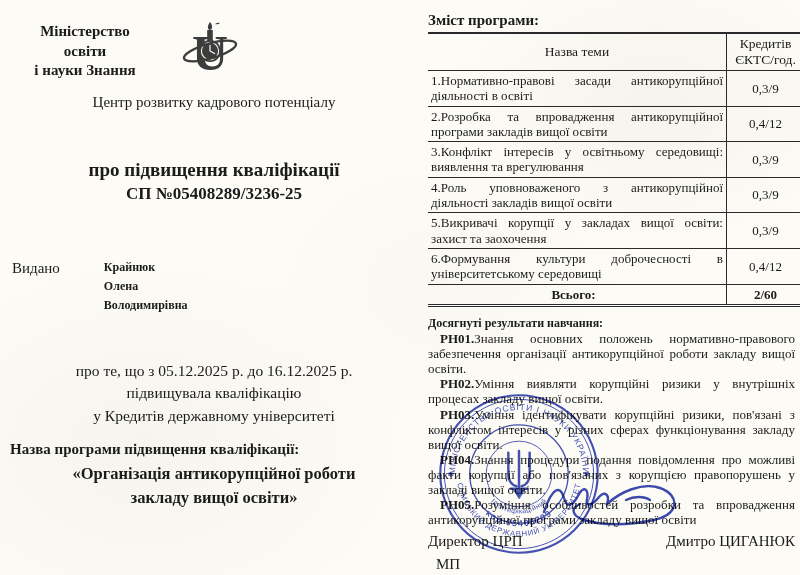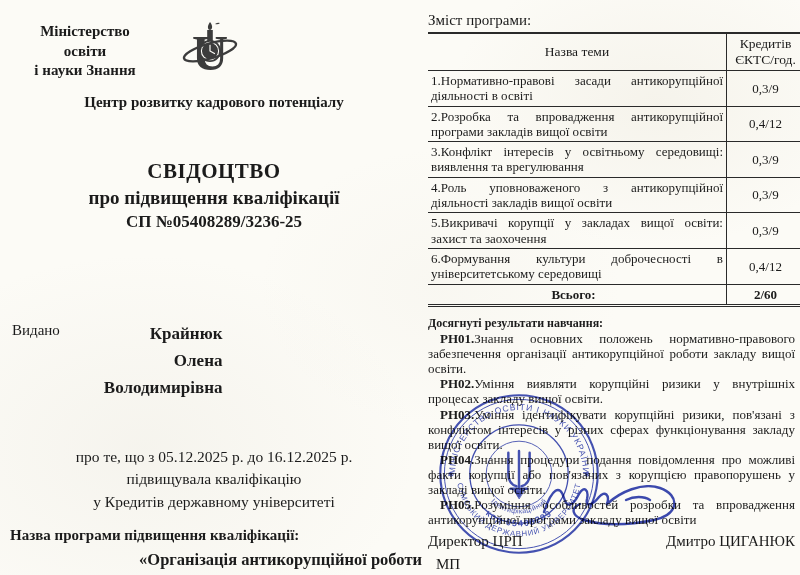--- a/index.html
+++ b/index.html
@@ -14,34 +14,34 @@
       #fcfbf6;
   }
   .left  { position:absolute; left:6px;  top:18px;  width:416px; }
   .right { position:absolute; left:428px; top:12px; width:367px; }
 
   
   .hdr { display:flex; align-items:flex-start; }
   .hdr-ministry { width:158px; text-align:center; font-weight:bold; font-size:15px; line-height:1.3; padding-top:4px;}
   .hdr-logo { width:92px; display:flex; justify-content:center; padding-top:2px;}
   .hdr-univ { width:160px; font-weight:bold; font-size:15px; line-height:1.3; padding-top:6px; padding-left:4px;}
-  .center-name { text-align:center; font-weight:bold; font-size:15px; margin-top:12px; }
+  .center-name { text-align:center; font-weight:normal; font-size:15px; margin-top:12px; }
   .title-block { text-align:center; margin-top:48px; }
   .doc-type { font-weight:bold; font-size:21px; letter-spacing:.5px; }
   .doc-sub  { font-weight:bold; font-size:19px; margin-top:3px; }
   .doc-num  { font-weight:bold; font-size:17px; margin-top:3px; }
-  .issued-row { display:flex; margin-top:88px;text-align:right; }
+  .issued-row { display:flex; margin-top:54px; }
   .issued-label { font-size:15px; margin-left:6px; padding-top:2px; }
-  .recipient { font-weight:bold; font-size:17px; line-height:1.6; margin-left:44px; }
+  .recipient { font-weight:bold; font-size:12px; line-height:1.6; margin-left:44px; }
   .period { text-align:center; margin-top:44px; font-size:15.5px; line-height:1.45; }
   .program-label { font-size:15px; font-weight:bold; margin-top:14px; margin-left:4px; }
-  .program-name { text-align:right; font-weight:bold; font-size:16.5px; line-height:1.45; margin-top:4px; }
+  .program-name { text-align:center; font-weight:bold; font-size:16.5px; line-height:1.45; margin-top:4px; }
 
   
-  .contents-heading { font-weight:normal; font-size:15px; }
+  .contents-heading { font-weight:bold; font-size:15px; }
   table.program { border-collapse:collapse; width:367px; margin-top:3px; table-layout:fixed; }
   table.program td { vertical-align:middle; font-size:13px; line-height:1.18; padding:2px 3px; }
   td.c-topic { width:292px; text-align:justify; }
   td.c-credit { width:71px; text-align:center; border-left:1.5px solid #2a2a2a; }
   tr.t-head td { text-align:center; font-size:13.5px; }
   tr { border-top:1.5px solid #2a2a2a; }
   tr.t-total td { font-weight:bold; }
   tr.t-total td.c-topic { text-align:center; padding-right:10px; }
   tr.t-total { border-bottom:3px double #2a2a2a; }
   .outcomes-heading { font-weight:bold; font-size:12px; margin-top:9px; }
@@ -80,21 +80,20 @@
             <ellipse cx="42" cy="31" rx="27" ry="7.5" fill="none" stroke="#3c3c3c" stroke-width="2.4" transform="rotate(-16 42 31)"></ellipse>
           </g>
         </svg>
       </div>
 
     </div>
 
     <div class="center-name">Центр розвитку кадрового потенціалу</div>
 
     <div class="title-block">
-      <div class="doc-type">СВІДОЦТВО</div>
       <div class="doc-sub">про підвищення кваліфікації</div>
       <div class="doc-num">СП №05408289/3236-25</div>
     </div>
 
     <div class="issued-row">
       <div class="issued-label">Видано</div>
       <div class="recipient">
         <div>Крайнюк</div>
         <div>Олена</div>
         <div>Володимирівна</div>

